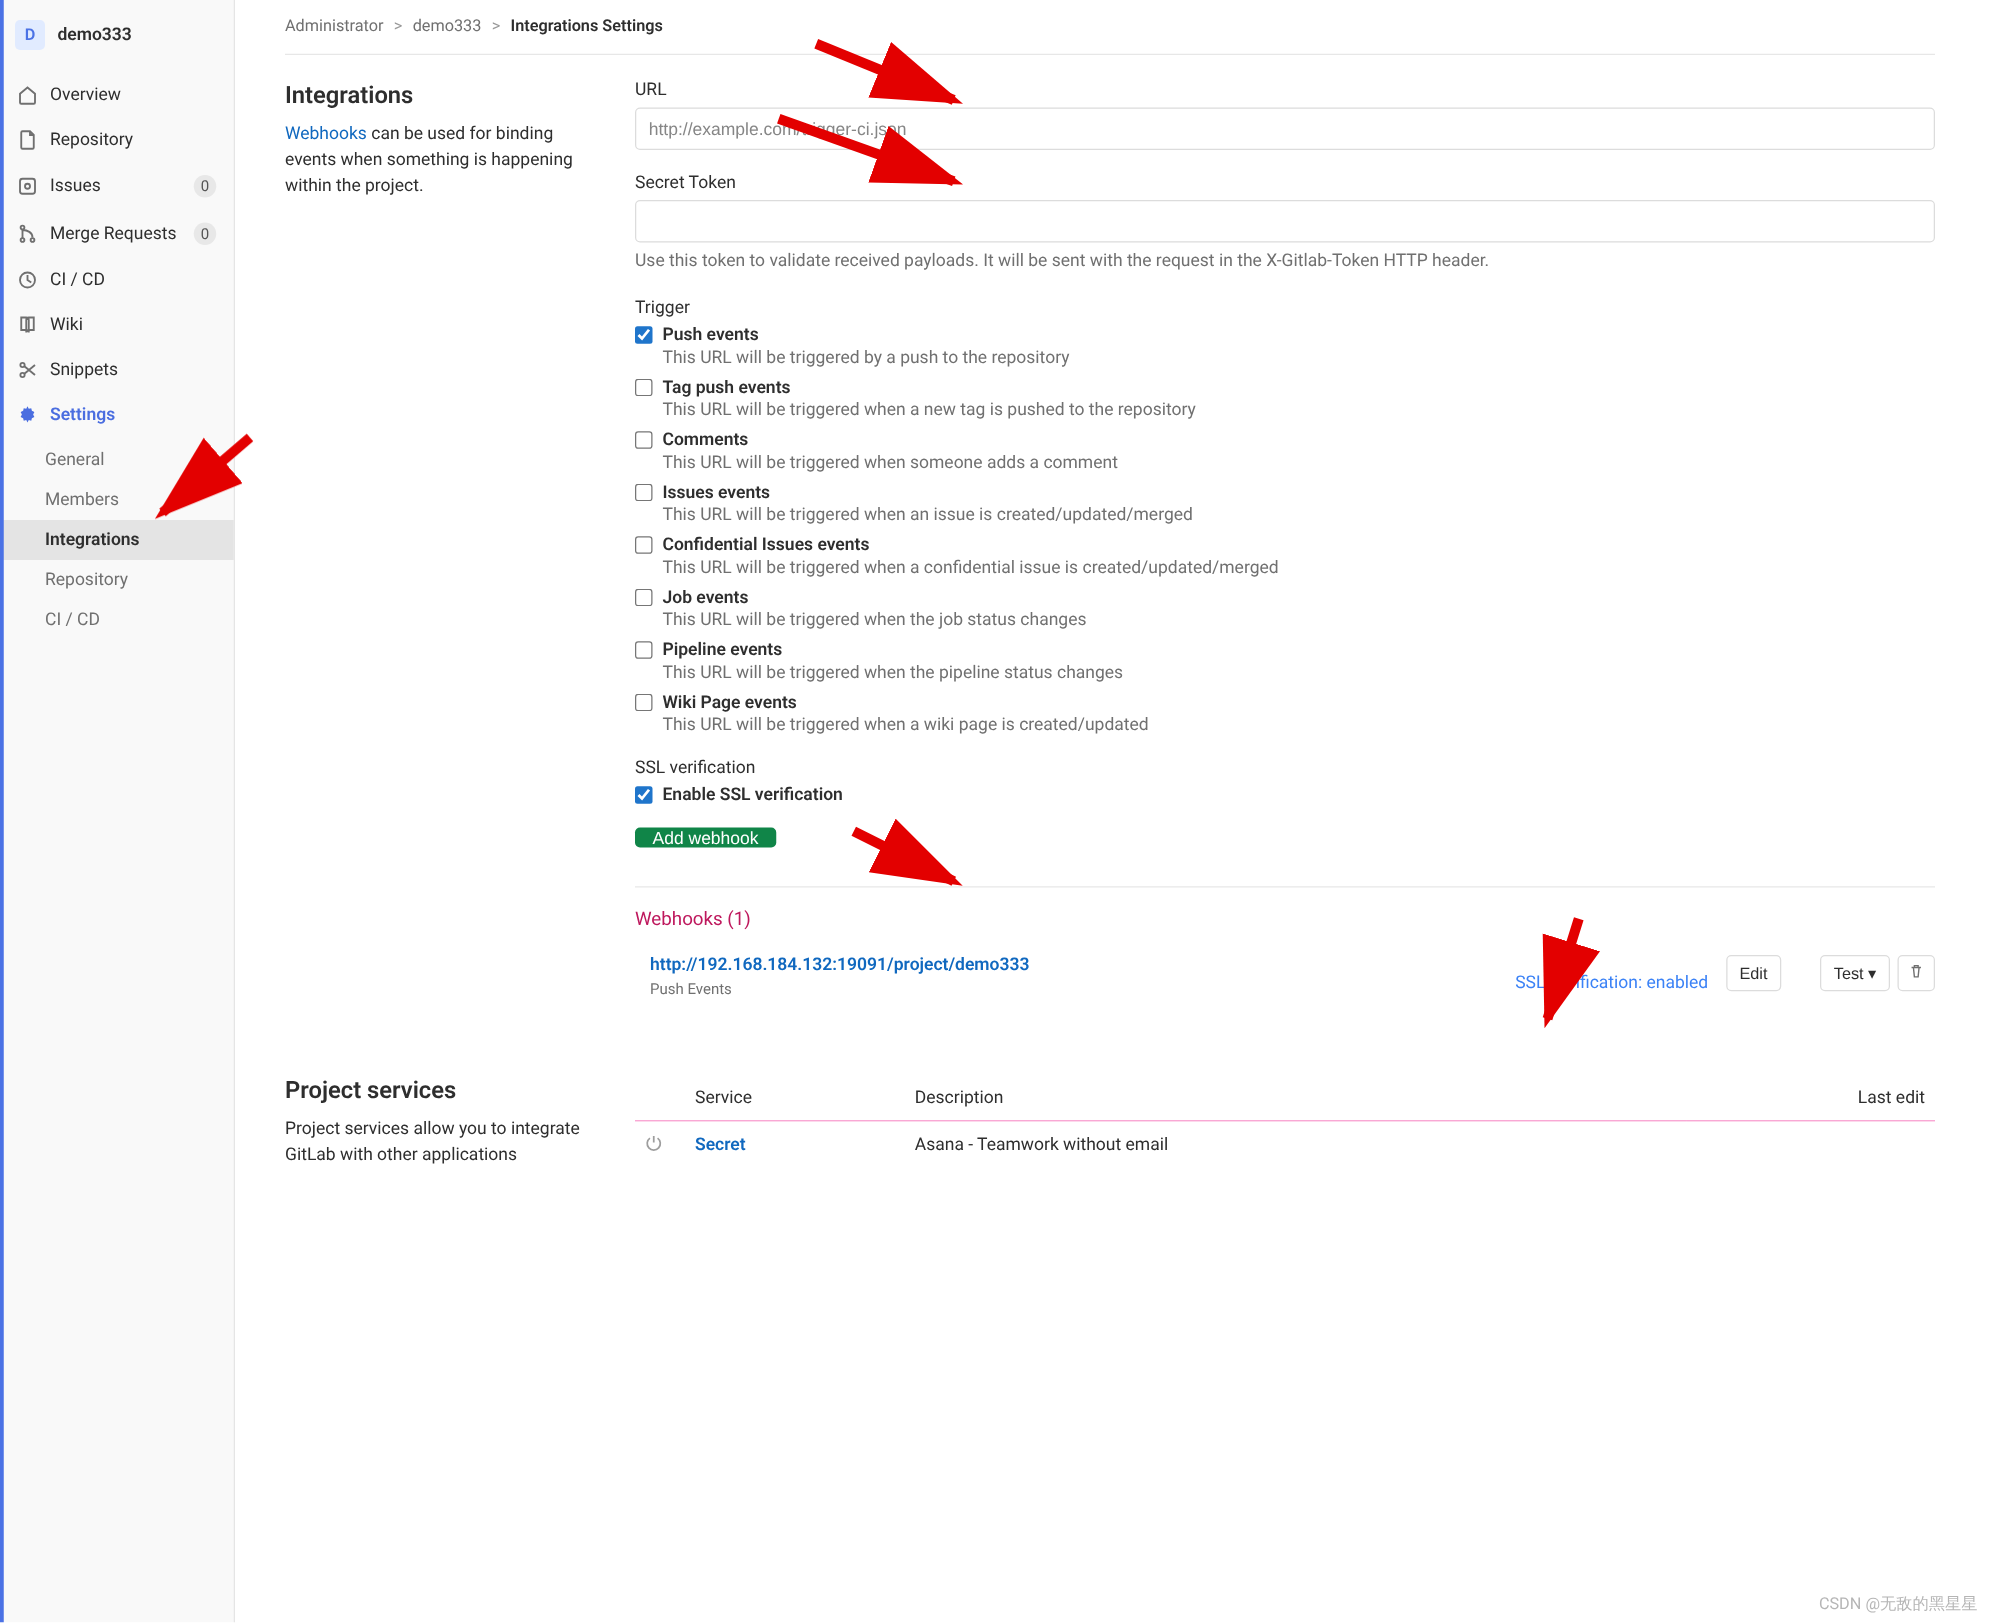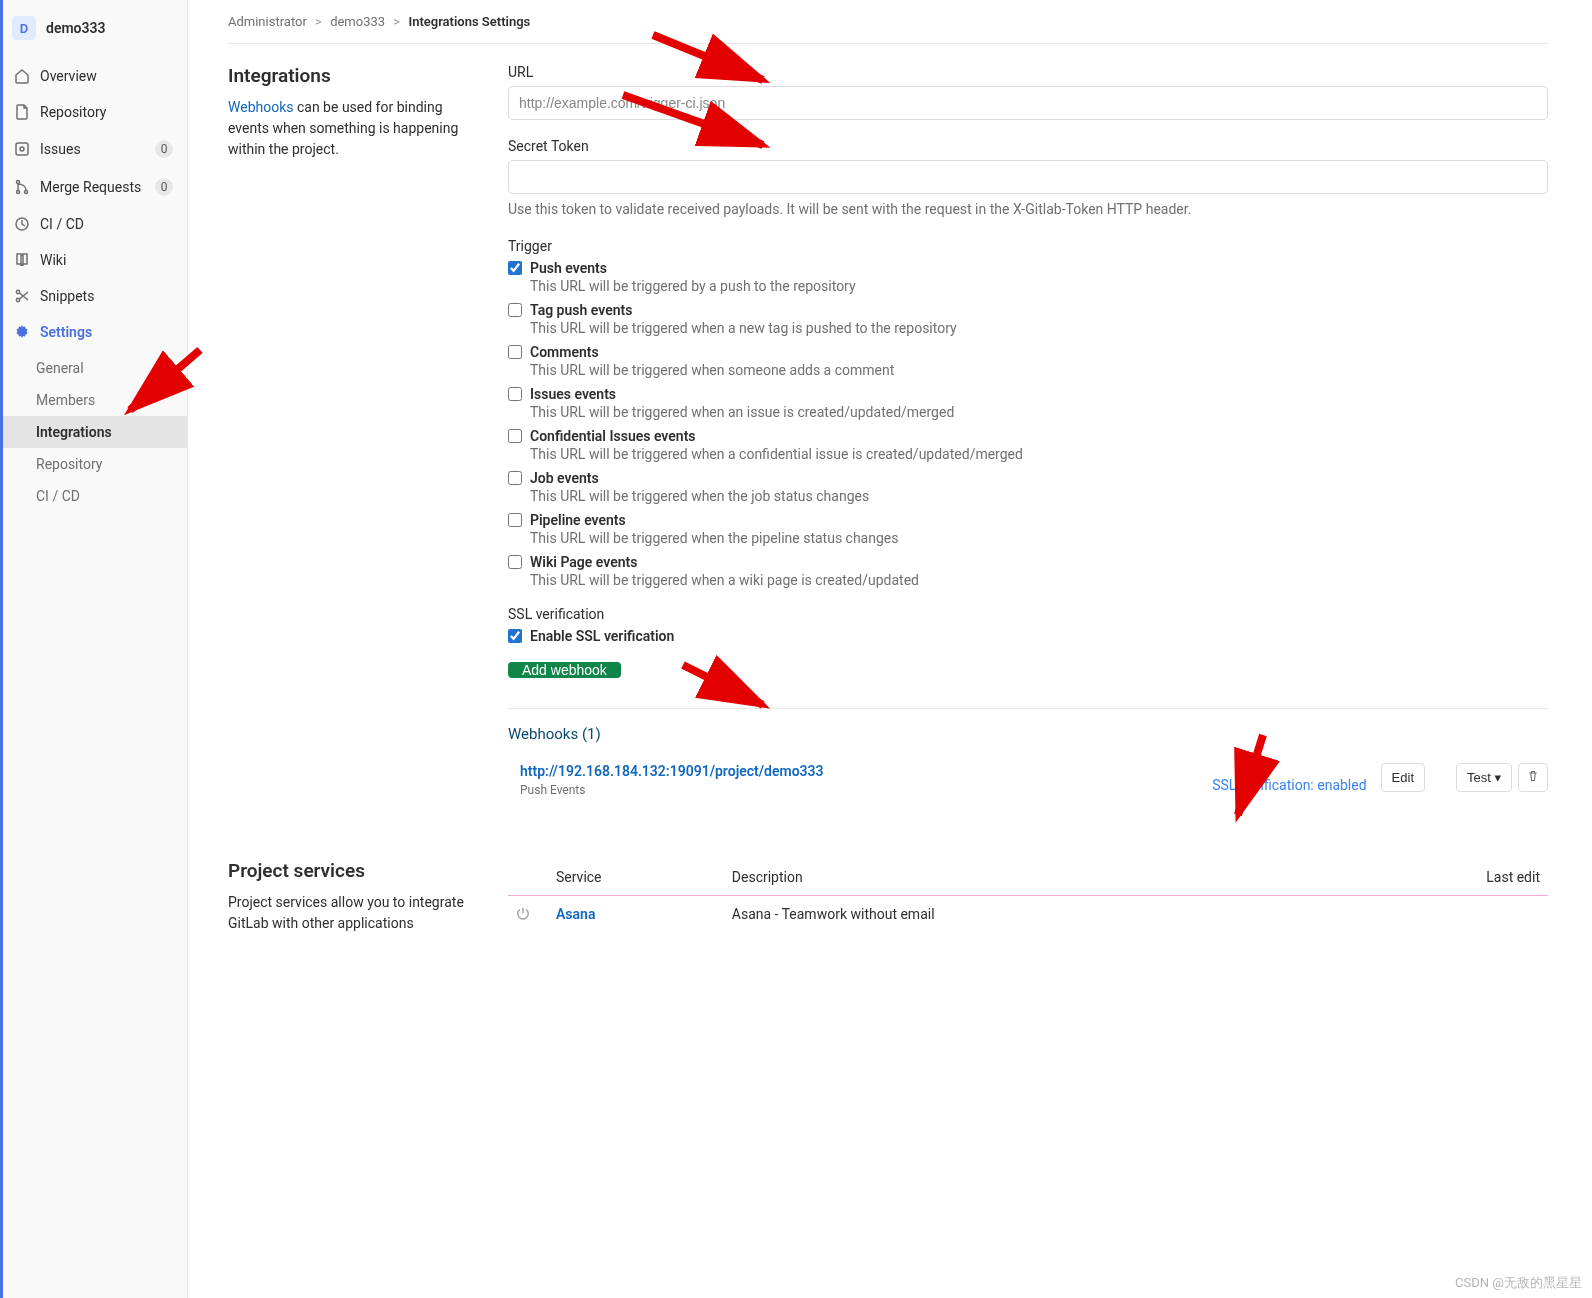--- a/index.html
+++ b/index.html
@@ -39,21 +39,21 @@
 .field-help { font-size: 14px; color: #707070; margin-top: 6px; line-height: 1.4; }
 .field-group { margin-bottom: 18px; }
 .trigger-label { font-size: 14px; color: #2e2e2e; margin-bottom: 6px; display: block; }
 .check-row { margin-bottom: 8px; }
 .check-line { display: flex; align-items: center; }
 .check-line input[type="checkbox"] { width: 14px; height: 14px; margin-right: 8px; accent-color: #1f75cb; }
 .check-line label { font-weight: 600; font-size: 14px; }
 .check-desc { margin-left: 22px; font-size: 14px; color: #707070; margin-top: 2px; }
 .btn-primary { background: #108548; color: #fff; border: none; padding: 0 14px; border-radius: 4px; font-size: 14px; cursor: pointer; }
 hr.sub { border: none; border-top: 1px solid #e7e7e7; margin: 30px 0 16px 0; }
-.hooks-title { font-size: 15px; font-weight: 400; color: #0c4a6e; margin-bottom: 16px; }
+.hooks-title { font-size: 15px; font-weight: 400; color: #be185d; margin-bottom: 16px; }
 .hook-entry { display: flex; align-items: flex-start; padding: 4px 0 12px 12px; }
 .hook-info { flex: 1; }
 .hook-url { color: #1068bf; font-size: 14px; font-weight: 600; }
 .hook-tags { font-size: 12px; color: #707070; margin-top: 4px; }
 .hook-right { display: flex; align-items: center; gap: 8px; }
 .hook-ssl { font-size: 14px; color: #3b82f6; margin-right: 6px; margin-top: 14px; }
 .btn-outline { background: #fff; border: 1px solid #dcdcdc; color: #2e2e2e; padding: 6px 10px; border-radius: 4px; font-size: 13px; cursor: pointer; }
 .hook-actions-stack { display:flex; flex-direction:row; gap:6px; align-items:flex-end;}
 .trash-btn { background: #fff; border: 1px solid #dcdcdc; padding: 6px 8px; border-radius: 4px; cursor: pointer; }
 .trash-btn svg { width: 12px; height: 12px; stroke: #707070; fill: none; stroke-width: 1.5; }
@@ -298,21 +298,21 @@
               <th>Service</th>
               <th>Description</th>
               <th style="text-align:right">Last edit</th>
             </tr>
           </thead>
           <tbody>
             <tr>
               <td><svg class="power-icon" viewBox="0 0 16 16">
                     <path d="M8 2v6M4.5 4a6 6 0 1 0 7 0"></path>
                   </svg></td>
-              <td class="service-name"><a>Asana</a></td>
+              <td class="service-name"><a>Secret</a></td>
               <td>Asana - Teamwork without email</td>
               <td style="text-align:right"></td>
             </tr>
           </tbody>
         </table>
       </div>
     </div>
 
     <div class="arrow" style="left:460px; top:30px;">
       <svg width="130" height="60">

